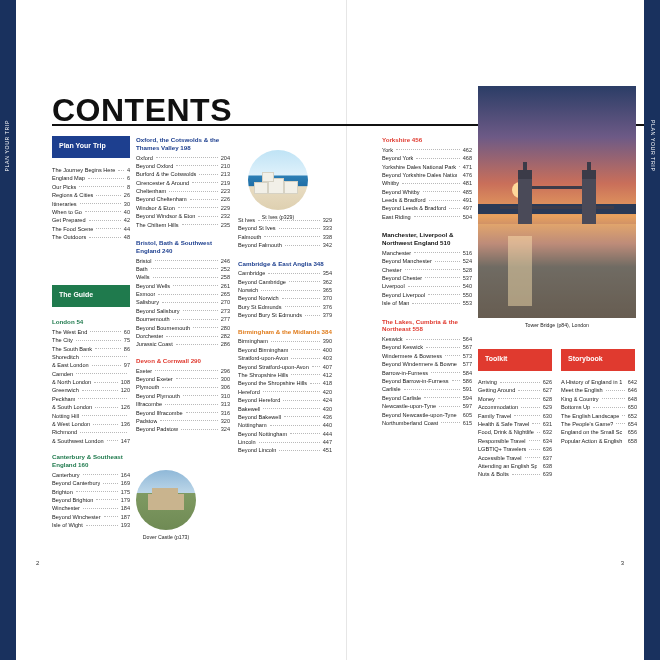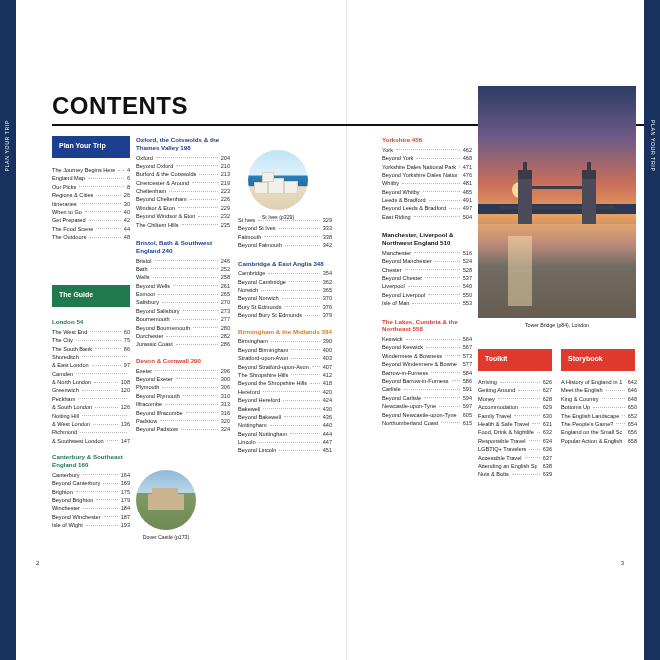--- a/index.html
+++ b/index.html
@@ -17,21 +17,21 @@
     position:absolute;color:#ffffff;font-size:5.2px;letter-spacing:.6px;
     writing-mode:vertical-rl;text-orientation:mixed;
   }
   .edge-label.left{left:4px;top:120px;transform:rotate(180deg);}
   .edge-label.right{right:4px;top:120px;}
 
   .sheet{position:absolute;left:16px;top:0;width:628px;height:660px;background:#ffffff;}
   .spine{position:absolute;left:330px;top:0;width:1px;height:660px;background:#e6e6e6;}
 
   .title{
-    position:absolute;left:36px;top:92px;font-size:24px;font-weight:bold;
+    position:absolute;left:36px;top:92px;font-size:32px;font-weight:bold;
     letter-spacing:.5px;color:#111;
   }
   .rule{position:absolute;left:36px;top:124px;width:592px;height:2px;background:#111;}
 
   .folio{position:absolute;font-size:6px;color:#333;}
   .folio.l{left:20px;top:560px;}
   .folio.r{right:20px;top:560px;}
 
   
   .col{position:absolute;font-size:5.6px;color:#1a1a1a;line-height:1.5;}

